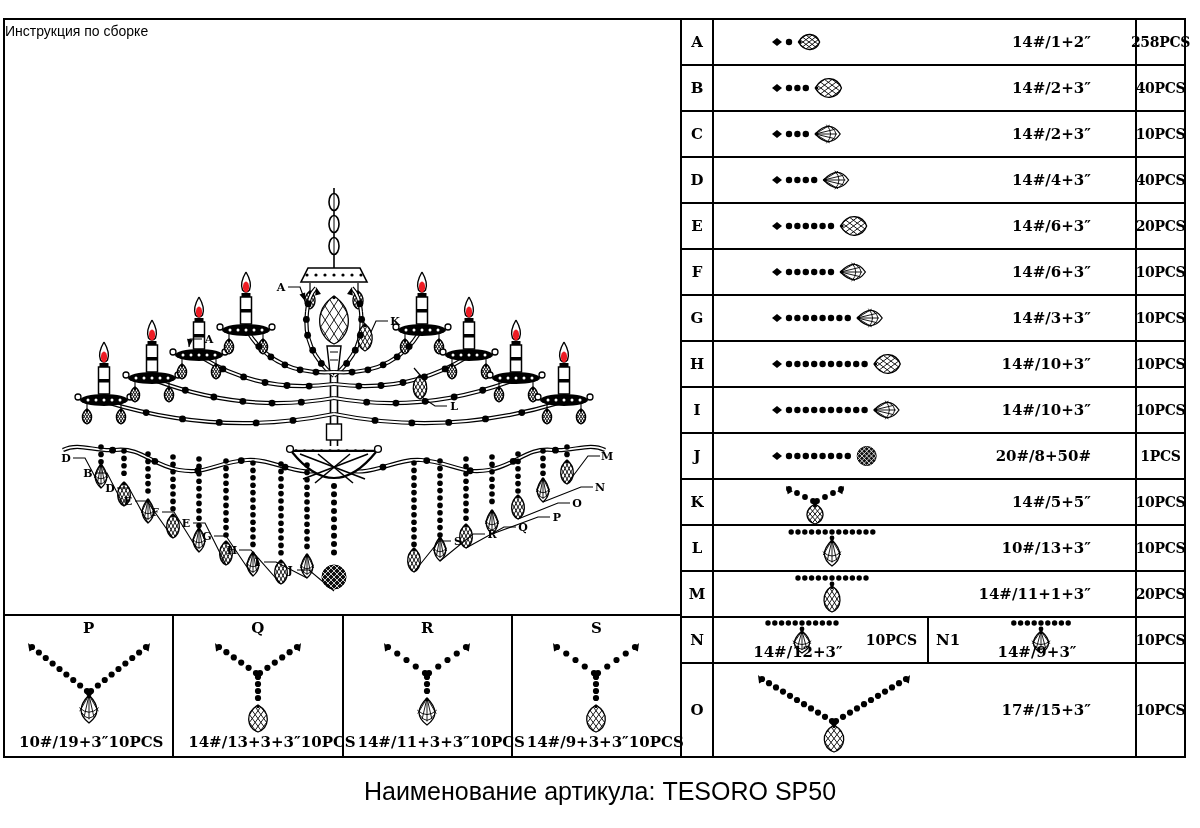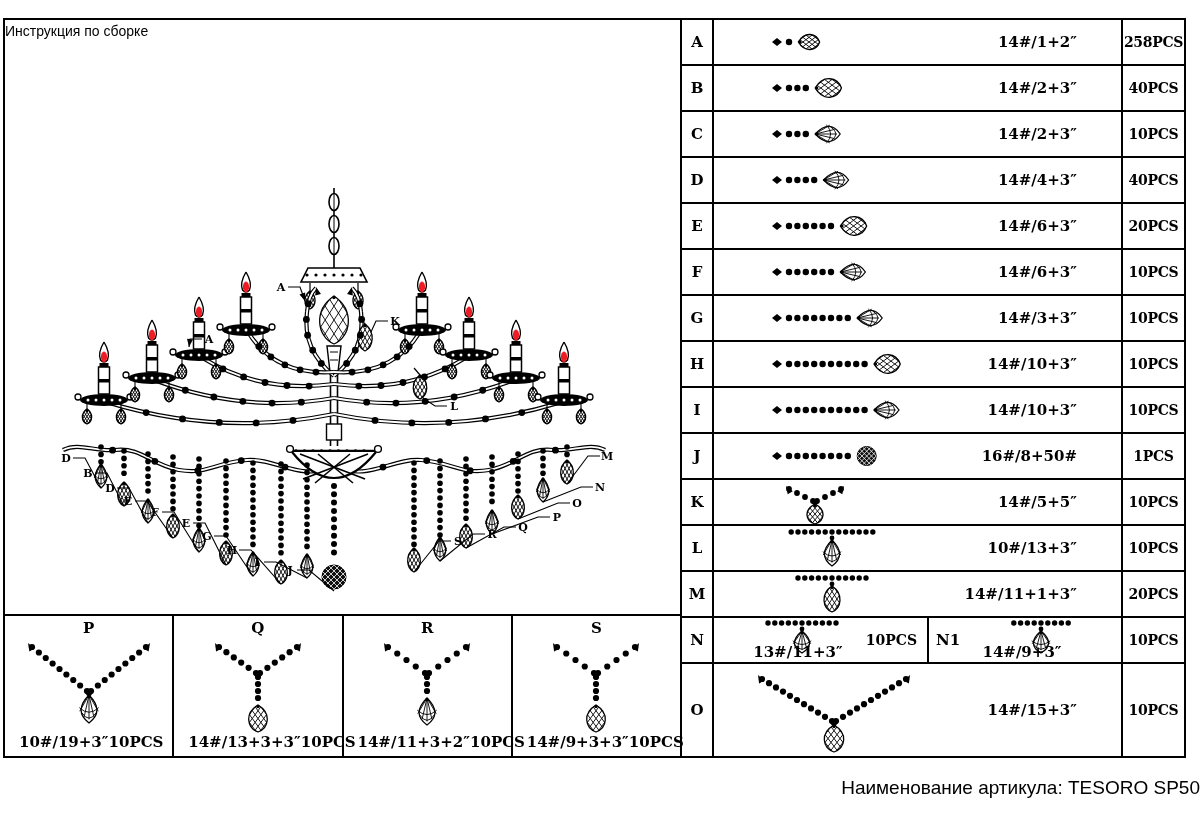--- a/index.html
+++ b/index.html
@@ -20,36 +20,36 @@
   .bico{position:absolute;top:15px;left:50%;transform:translateX(-50%)}
   .bline{position:absolute;bottom:5px;left:14px;right:14px;display:flex;
          justify-content:space-between;font:bold 15px "DejaVu Serif",serif}
   .table-cell{position:absolute;left:677px;top:0;right:0;bottom:0;display:flex;flex-direction:column}
   .prow{display:flex;border-bottom:2px solid #000;box-sizing:border-box;height:46px;position:relative;flex:none}
   .prow.tall{height:92px}
   .prow:last-child{border-bottom:none}
   .lcol{width:32px;border-right:2px solid #000;box-sizing:border-box;display:flex;
         align-items:center;justify-content:center;font:bold 15px "DejaVu Serif",serif;flex:none}
   .mcol{flex:1;position:relative}
-  .qcol{width:63px;border-left:2px solid #000;box-sizing:border-box;display:flex;flex:none;
+  .qcol{width:49px;border-left:2px solid #000;box-sizing:border-box;display:flex;flex:none;
         align-items:center;justify-content:center;font:bold 14px "DejaVu Serif",serif;letter-spacing:-.3px}
   .spec{position:absolute;right:44px;top:50%;transform:translateY(-50%);
         font:bold 15px "DejaVu Serif",serif;white-space:nowrap}
   .ricon{position:absolute;left:52px;top:50%;transform:translateY(-50%);line-height:0}
   .ricon.mid{left:58px}
   .nsub1{width:215px;border-right:2px solid #000;box-sizing:border-box;position:relative;flex:none}
   .nsub2{flex:1;position:relative}
   .nico{position:absolute;left:28px;top:0;line-height:0}
   .nspec{position:absolute;left:24px;bottom:1px;width:120px;text-align:center;
          font:bold 15px "DejaVu Serif",serif;white-space:nowrap}
   .nqty{position:absolute;right:10px;top:50%;transform:translateY(-50%);
         font:bold 14px "DejaVu Serif",serif}
   .n1let{position:absolute;left:7px;top:50%;transform:translateY(-50%);
         font:bold 15px "DejaVu Serif",serif}
-  .caption{position:absolute;left:0;top:777px;width:1200px;text-align:right;font-size:19px}
+  .caption{position:absolute;left:0;top:777px;width:1200px;text-align:center;font-size:25px}
 </style>
 </head>
 <body>
 
 <div class="sheet">
 
   <div class="diagram-cell">
     <svg id="chandelier" width="675" height="592" viewBox="0 0 675 592">
         <line x1="329" y1="168" x2="329" y2="248" stroke="#000" stroke-width="1.6"></line>
         <ellipse cx="329" cy="182" rx="5" ry="8.5" fill="#fff" stroke="#000" stroke-width="1.6"></ellipse>
@@ -1237,21 +1237,21 @@
               <line x1="75" y1="67" x2="70.16" y2="88.06"></line>
               <line x1="75" y1="67" x2="75" y2="90.49"></line>
               <line x1="75" y1="67" x2="79.84" y2="88.06"></line>
               <line x1="75" y1="67" x2="84.24" y2="82.66"></line>
               <path d="M 67.52 83.74 Q 75 95 82.48 83.74" fill="none"></path>
               <path d="M 65.32 79.15 Q 75 88.06 84.68 79.15" fill="none"></path>
             </g>
             <circle cx="75" cy="68.5" r="1.7" fill="#000"></circle>
           </svg></div>
       <div class="bline">
-        <span>14#/11+3+2″</span>
+        <span>14#/11+3+3″</span>
         <span>10PCS</span>
       </div>
     </div>
     <div class="pbox">
       <div class="blet">S</div>
       <div class="bico"><svg width="150" height="102" viewBox="0 0 150 102">
             <polygon points="-8,-3 0,0 -8,3" transform="translate(32 12) rotate(-118)" fill="#000"></polygon>
             <polygon points="-8,-3 0,0 -8,3" transform="translate(118 12) rotate(-62)" fill="#000"></polygon>
             <circle cx="36" cy="16" r="3.1" fill="#000"></circle>
             <circle cx="45.25" cy="22.5" r="3.1" fill="#000"></circle>
@@ -1599,21 +1599,21 @@
                 <line x1="86.45000000000002" y1="12.5" x2="105.45000000000002" y2="31.5"></line>
                 <line x1="105.45000000000002" y1="12.5" x2="86.45000000000002" y2="31.5"></line>
                 <line x1="91.20000000000002" y1="12.5" x2="110.20000000000002" y2="31.5"></line>
                 <line x1="110.20000000000002" y1="12.5" x2="91.20000000000002" y2="31.5"></line>
                 <line x1="95.95000000000002" y1="12.5" x2="114.95000000000002" y2="31.5"></line>
                 <line x1="114.95000000000002" y1="12.5" x2="95.95000000000002" y2="31.5"></line>
                 <line x1="100.70000000000002" y1="12.5" x2="119.70000000000002" y2="31.5"></line>
                 <line x1="119.70000000000002" y1="12.5" x2="100.70000000000002" y2="31.5"></line>
               </g>
             </svg></span>
-          <span class="spec">16#/8+50#</span>
+          <span class="spec">20#/8+50#</span>
         </div>
         <div class="qcol">1PCS</div>
       </div>
       <div class="prow">
         <div class="lcol">K</div>
         <div class="mcol">
           <span class="ricon mid"><svg width="86" height="46" viewBox="0 0 86 46">
               <polygon points="-8,-3 0,0 -8,3" transform="translate(14 7) rotate(-122)" fill="#000"></polygon>
               <polygon points="-8,-3 0,0 -8,3" transform="translate(72 7) rotate(-58)" fill="#000"></polygon>
               <circle cx="17" cy="10" r="2.9" fill="#000"></circle>
@@ -1740,21 +1740,21 @@
                 <line x1="60" y1="13" x2="51.18" y2="25.759999999999998"></line>
                 <line x1="60" y1="13" x2="55.38" y2="30.16"></line>
                 <line x1="60" y1="13" x2="60" y2="32.14"></line>
                 <line x1="60" y1="13" x2="64.62" y2="30.16"></line>
                 <line x1="60" y1="13" x2="68.82" y2="25.759999999999998"></line>
                 <path d="M 52.86 26.64 Q 60 36 67.14 26.64" fill="none"></path>
                 <path d="M 50.76 22.9 Q 60 30.16 69.24 22.9" fill="none"></path>
               </g>
               <circle cx="60" cy="14.5" r="1.7" fill="#000"></circle>
             </svg></span>
-        <span class="nspec">13#/11+3″</span>
+        <span class="nspec">14#/12+3″</span>
         <span class="nqty">10PCS</span>
       </div>
       <div class="nsub2">
         <span class="n1let">N1</span>
         <span class="nico" style="left:52px"><svg width="120" height="44" viewBox="0 0 120 44">
               <circle cx="32.8" cy="5" r="2.7" fill="#000"></circle>
               <circle cx="39.599999999999994" cy="5" r="2.7" fill="#000"></circle>
               <circle cx="46.4" cy="5" r="2.7" fill="#000"></circle>
               <circle cx="53.199999999999996" cy="5" r="2.7" fill="#000"></circle>
               <circle cx="60" cy="5" r="2.7" fill="#000"></circle>
@@ -1768,21 +1768,21 @@
                 <line x1="60" y1="13" x2="51.18" y2="25.759999999999998"></line>
                 <line x1="60" y1="13" x2="55.38" y2="30.16"></line>
                 <line x1="60" y1="13" x2="60" y2="32.14"></line>
                 <line x1="60" y1="13" x2="64.62" y2="30.16"></line>
                 <line x1="60" y1="13" x2="68.82" y2="25.759999999999998"></line>
                 <path d="M 52.86 26.64 Q 60 36 67.14 26.64" fill="none"></path>
                 <path d="M 50.76 22.9 Q 60 30.16 69.24 22.9" fill="none"></path>
               </g>
               <circle cx="60" cy="14.5" r="1.7" fill="#000"></circle>
             </svg></span>
-        <span class="nspec" style="left:33px">14#/9+3″</span>
+        <span class="nspec" style="left:48px">14#/9+3″</span>
       </div>
       <div class="qcol">10PCS</div>
     </div>
 
     <div class="prow tall" id="o-row">
       <div class="lcol">O</div>
       <div class="mcol">
         <span class="ricon" style="left:30px"><svg width="180" height="90" viewBox="0 0 180 90">
               <polygon points="-8,-3 0,0 -8,3" transform="translate(14 10) rotate(-118)" fill="#000"></polygon>
               <polygon points="-8,-3 0,0 -8,3" transform="translate(166 10) rotate(-62)" fill="#000"></polygon>
@@ -1820,20 +1820,20 @@
                 <line x1="94.36999999999999" y1="60" x2="73.67" y2="87"></line>
                 <line x1="79.65" y1="60" x2="100.35" y2="87"></line>
                 <line x1="100.35" y1="60" x2="79.65" y2="87"></line>
                 <line x1="85.63000000000001" y1="60" x2="106.33" y2="87"></line>
                 <line x1="106.33" y1="60" x2="85.63000000000001" y2="87"></line>
                 <line x1="91.61000000000001" y1="60" x2="112.31" y2="87"></line>
                 <line x1="112.31" y1="60" x2="91.61000000000001" y2="87"></line>
               </g>
               <circle cx="90" cy="61.5" r="1.7" fill="#000"></circle>
             </svg></span>
-        <span class="spec">14#/15+3″</span>
+        <span class="spec">17#/15+3″</span>
       </div>
       <div class="qcol">10PCS</div>
     </div>
   </div>
 </div>
 
 <div class="caption">Наименование артикула: TESORO SP50</div>
 
 </body></html>

